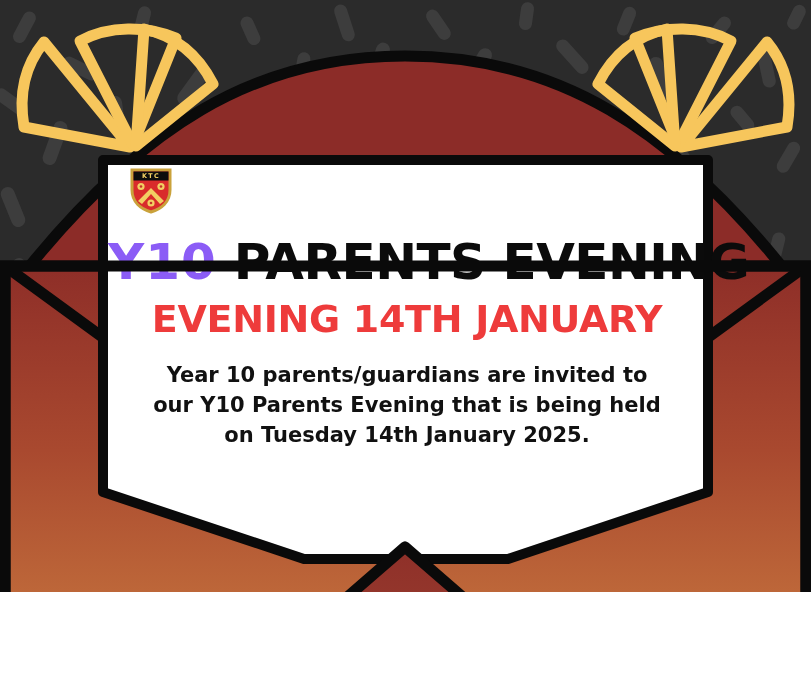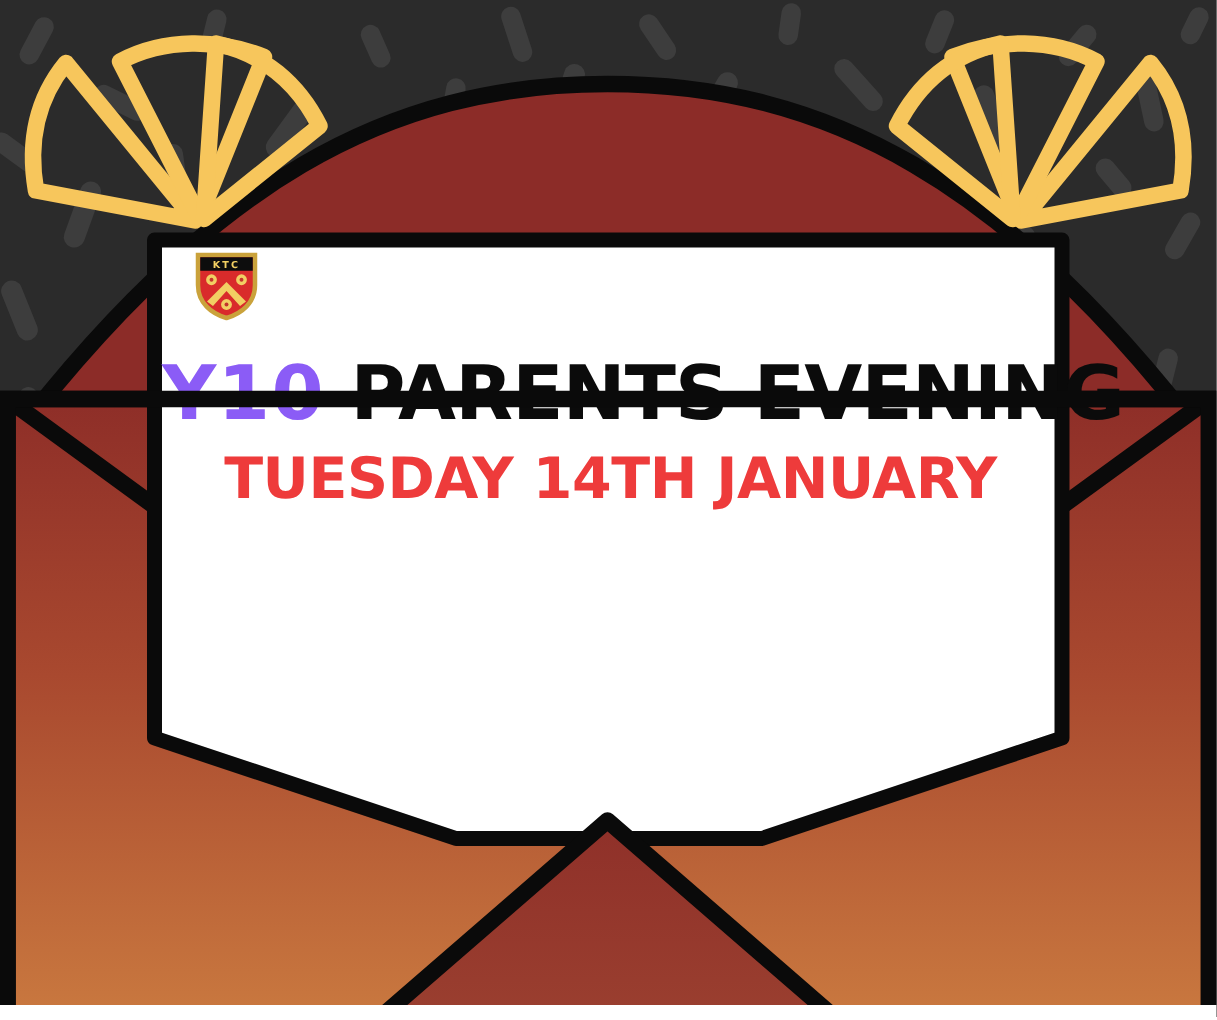--- a/index.html
+++ b/index.html
@@ -3,21 +3,21 @@
 <meta charset="utf-8">
 <style>
   * { margin:0; padding:0; box-sizing:border-box; }
   html, body {
     width:811px; height:680px;
     overflow:hidden;
     font-family:"DejaVu Sans", sans-serif;
   }
   #stage {
     position:relative;
-    width:811px; height:670px;
+    width:811px; height:592px;
     background:#2b2b2b;
     overflow:hidden;
   }
   .layer { position:absolute; top:0; left:0; width:811px; height:680px; }
   svg.layer { display:block; }
 
   
   #card-content {
     position:absolute;
     left:108px; top:157px;
@@ -179,22 +179,27 @@
         <circle cx="33" cy="20.5" r="1.3" fill="#c4342c"></circle>
         <circle cx="23" cy="37" r="1.3" fill="#c4342c"></circle>
       </svg>
       <span class="vh">KTC</span>
     </div>
 
     <div class="title-row">
       <span class="t-y10">Y10</span><span class="t-rest">&nbsp;</span><span class="t-rest">PARENTS EVENING</span>
     </div>
 
-    <div class="subtitle">TUESDAY 14TH JANUARY</div>
-
+    <div class="subtitle">EVENING 14TH JANUARY</div>
+
+    <div class="body-block" id="para1">
+      <span class="ln">Year 10 parents/guardians are invited to</span>
+      <span class="ln">our Y10 Parents Evening that is being held</span>
+      <span class="ln">on Tuesday 14th January 2025.</span>
+    </div>
 
   </div>
 
   <svg class="layer" viewBox="0 0 811 680" style="z-index:50">
     <defs>
       <linearGradient id="flapGrad" x1="0" y1="0" x2="0" y2="1">
         <stop offset="0" stop-color="#8f3029"></stop>
         <stop offset="1" stop-color="#ad583a"></stop>
       </linearGradient>
       <clipPath id="boxClip">

